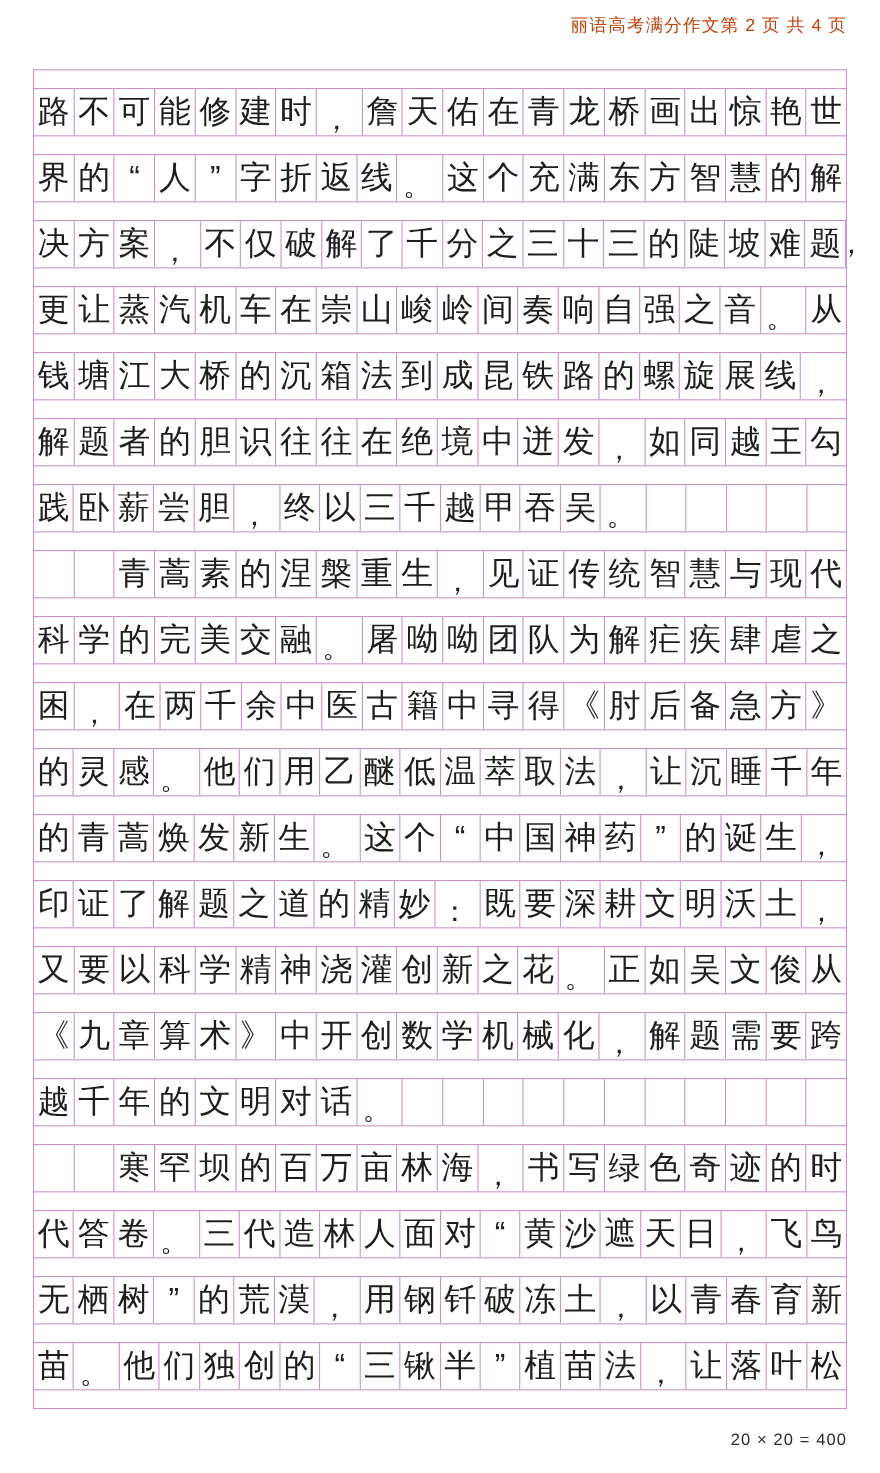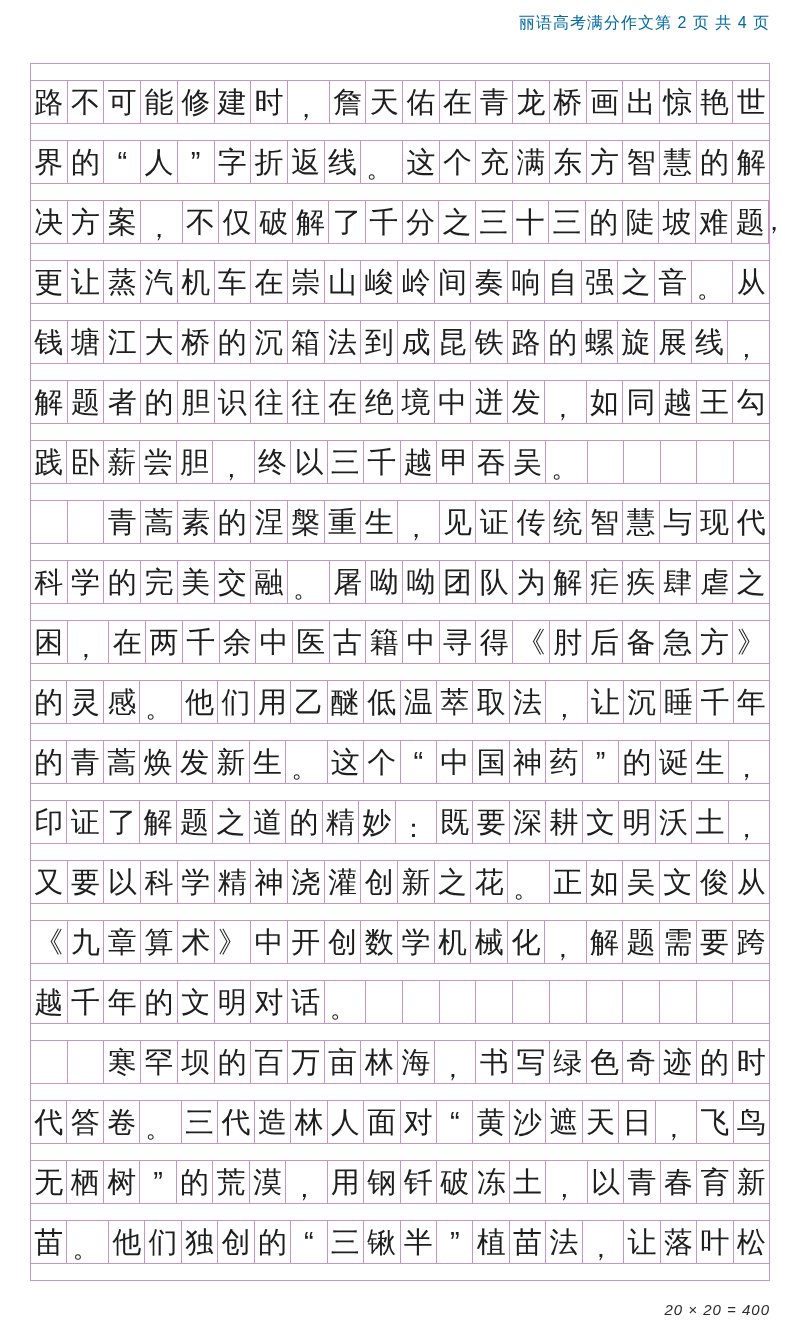--- a/index.html
+++ b/index.html
@@ -13,21 +13,21 @@
     width: 800px;
     height: 1339px;
     background: #ffffff;
     overflow: hidden;
   }
   .page-header {
     position: absolute;
     top: 13px;
     right: 30px;
     font-size: 16px;
-    color: #0369a1;
+    color: #c2410c;
     letter-spacing: 1px;
     white-space: nowrap;
   }
   .sheet {
     position: absolute;
     left: 30px;
     top: 63px;
     width: 740px;
     box-sizing: border-box;
     border: 1px solid #c894c8;
@@ -75,21 +75,20 @@
     color: #1e1e1e;
   }
   .page-footer {
     position: absolute;
     top: 1301px;
     right: 30px;
     font-size: 15px;
     color: #2b2b2b;
     letter-spacing: 1px;
     white-space: nowrap;
-    font-style: italic;
   }
 </style>
 </head>
 <body>
 
 <div id="page">
   <div class="page-header">丽语高考满分作文第 2 页 共 4 页</div>
 
   <div class="sheet">
       <div class="row-spacer"></div>

